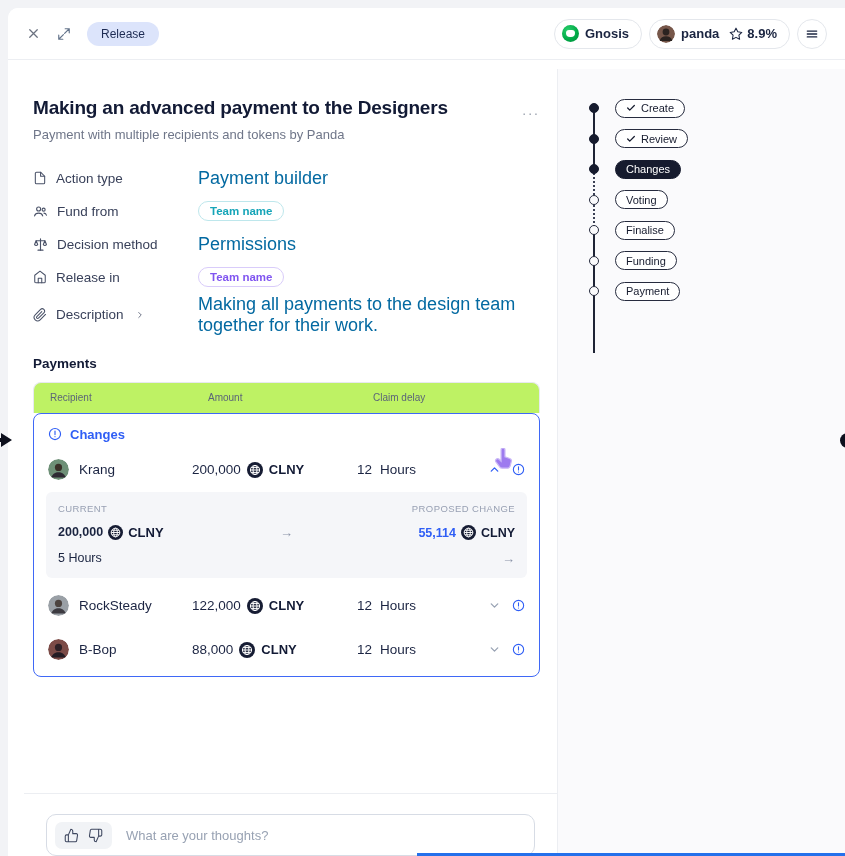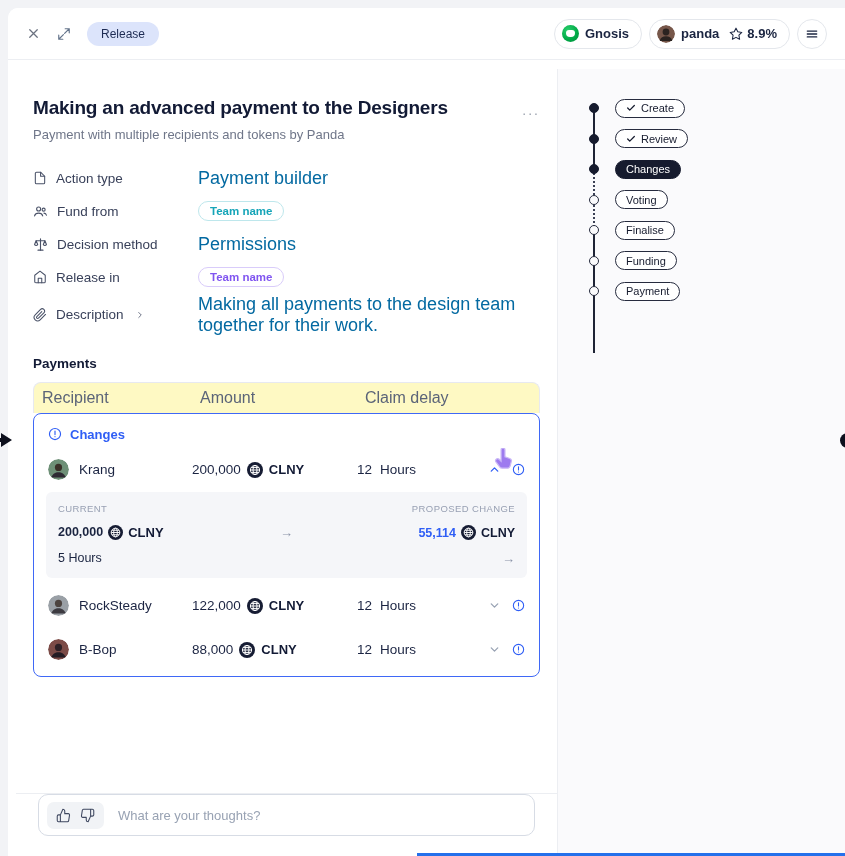--- a/index.html
+++ b/index.html
@@ -70,23 +70,23 @@
     padding:3px 11px; border-radius:12px; background:#fff;
   }
   .team-pill.teal { color:#16A5B8; border:1px solid #BEE7EC; }
   .team-pill.purple { color:#8055F0; border:1px solid #D9CCFA; }
 
   
   .payments-heading { margin-top:20px; font-size:13.5px; font-weight:700; color:#121A35; }
   .table-wrap { margin-top:11px; }
   .table-head {
     display:flex; align-items:center; height:31px;
-    background:#fef9c3; border:1px solid #E7E9F0; border-bottom:none;
-    border-radius:8px 8px 0 0; padding-left:8px;
-    font-size:16px; color:#5B6478;
+    background:#bef264; border:1px solid #E7E9F0; border-bottom:none;
+    border-radius:8px 8px 0 0; padding-left:16px;
+    font-size:10px; color:#5B6478;
   }
   .col-recipient { width:158px; flex-shrink:0; }
   .col-amount { width:165px; flex-shrink:0; }
   .col-delay { flex:1; }
 
   .blue-box {
     border:1.5px solid #3F68F6; border-radius:8px; background:#fff;
     padding:13px 14px 14px 14px;
   }
   .changes-head { display:flex; align-items:center; gap:8px; color:#2F5EF5; font-size:13px; font-weight:700; }
@@ -136,23 +136,23 @@
   .step-pill {
     margin-left:43px; display:inline-flex; align-items:center; gap:5px;
     border:1.3px solid #262B3E; border-radius:11px; background:#fff;
     padding:2.5px 10px; font-size:11px; font-weight:500; color:#161B2E; cursor:pointer;
   }
   .step-pill.active { background:#161B2E; color:#fff; border-color:#161B2E; }
   .step-pill .check { display:flex; color:#161B2E; }
 
   
   .comment-bar {
-    position:absolute; left:0; right:0; bottom:0; height:63px;
+    position:absolute; left:8px; right:0; bottom:0; height:63px;
     border-top:1px solid #ECEEF2; background:#fff;
-    display:flex; align-items:flex-start; padding:0 22px;
+    display:flex; align-items:flex-end; padding:0 22px;
   }
   .comment-input-wrap {
     flex:1; height:42px; border:1px solid #D7DCE5; border-radius:10px;
     display:flex; align-items:center; padding:0 8px; background:#fff;
   }
   .reaction-box {
     background:#F1F3F6; border-radius:7px; padding:6px 9px;
     display:flex; align-items:center; gap:9px; color:#3F4860;
   }
   .comment-input {

